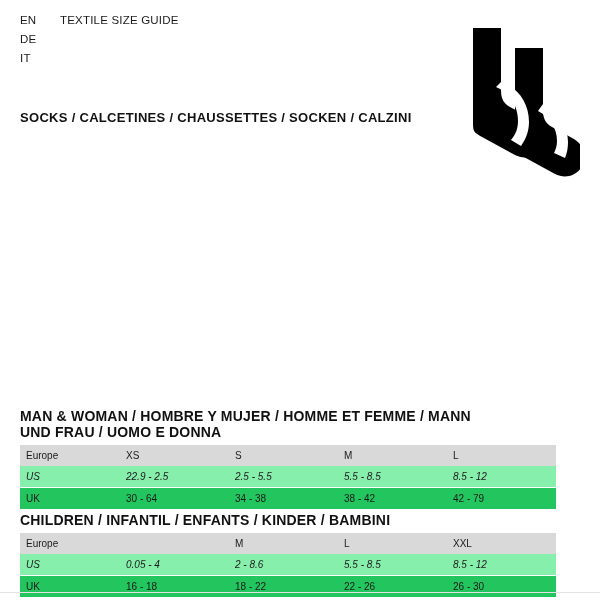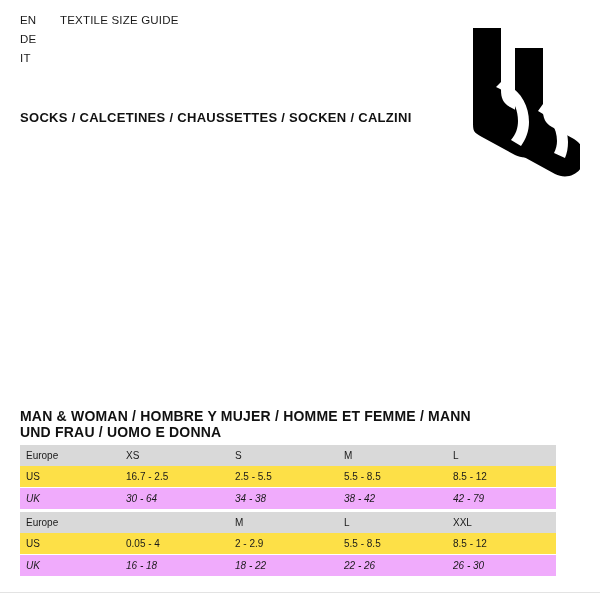--- a/index.html
+++ b/index.html
@@ -95,25 +95,25 @@
     text-align: left;
     padding: 3px 0 3px 6px;
     height: 15px;
     color: #1a1a1a;
     border: none;
   }
   table.size-table thead td {
     background: #d9d9d9;
   }
   table.size-table tbody tr.shaded td {
-    background: #f0abfc;
+    background: #22c55e;
+  }
+  table.size-table tbody tr.plain td {
+    background: #86efac;
     font-style: italic;
-  }
-  table.size-table tbody tr.plain td {
-    background: #fde047;
   }
   table.size-table .col-label { width: 94px; }
   table.size-table .col-val { width: 103px; }
 
   
   table.size-table tbody tr td {
     border-bottom: 1px solid #ffffff;
   }
 
   .bottom-rule {
@@ -169,52 +169,53 @@
           <td class="col-label">Europe</td>
           <td class="col-val">XS</td>
           <td class="col-val">S</td>
           <td class="col-val">M</td>
           <td class="col-val">L</td>
         </tr>
       </thead>
       <tbody>
         <tr class="plain">
           <td class="col-label">US</td>
-          <td class="col-val">16.7 - 2.5</td>
+          <td class="col-val">22.9 - 2.5</td>
           <td class="col-val">2.5 - 5.5</td>
           <td class="col-val">5.5 - 8.5</td>
           <td class="col-val">8.5 - 12</td>
         </tr>
         <tr class="shaded">
           <td class="col-label">UK</td>
           <td class="col-val">30 - 64</td>
           <td class="col-val">34 - 38</td>
           <td class="col-val">38 - 42</td>
           <td class="col-val">42 - 79</td>
         </tr>
       </tbody>
     </table>
   </div>
 
   <div class="table-section section-children">
+    <div class="table-caption">CHILDREN / INFANTIL / ENFANTS / KINDER / BAMBINI</div>
     <table class="size-table">
       <thead>
         <tr>
           <td class="col-label">Europe</td>
           <td class="col-val"></td>
           <td class="col-val">M</td>
           <td class="col-val">L</td>
           <td class="col-val">XXL</td>
         </tr>
       </thead>
       <tbody>
         <tr class="plain">
           <td class="col-label">US</td>
           <td class="col-val">0.05 - 4</td>
-          <td class="col-val">2 - 2.9</td>
+          <td class="col-val">2 - 8.6</td>
           <td class="col-val">5.5 - 8.5</td>
           <td class="col-val">8.5 - 12</td>
         </tr>
         <tr class="shaded">
           <td class="col-label">UK</td>
           <td class="col-val">16 - 18</td>
           <td class="col-val">18 - 22</td>
           <td class="col-val">22 - 26</td>
           <td class="col-val">26 - 30</td>
         </tr>

